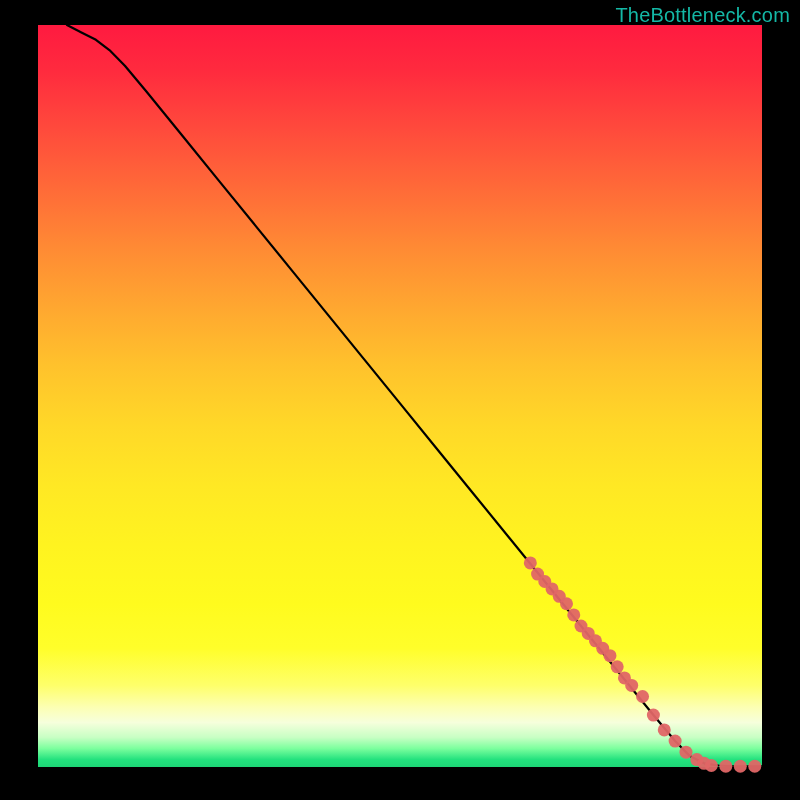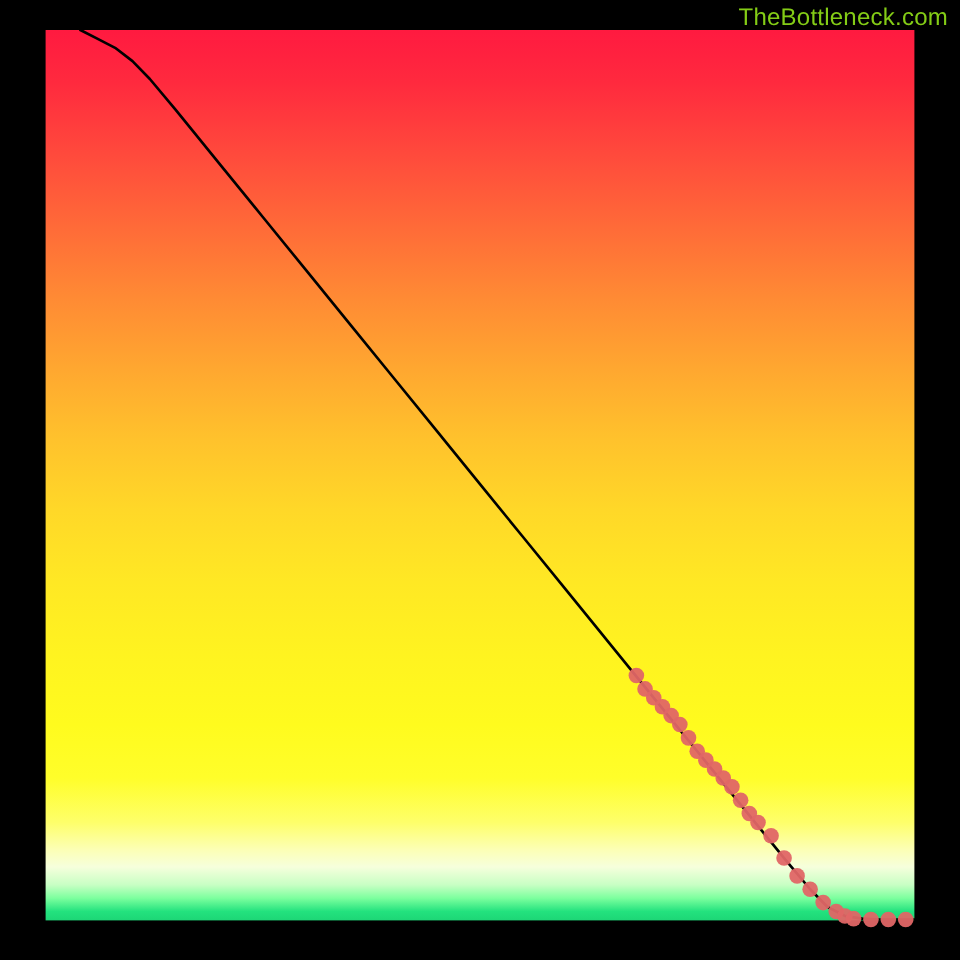--- a/index.html
+++ b/index.html
@@ -44,21 +44,21 @@
       #c8ffc4 96%,
       #7cff9e 97.5%,
       #23e27e 99%,
       #1dd676 100%
     );
   }
   .attribution {
     position: absolute;
     top: 4px;
     right: 10px;
-    color: #84cc16;
+    color: #14b8a6;
     font-size: 20px;
     letter-spacing: 0.2px;
     user-select: none;
   }
   svg.curve {
     position: absolute;
     left: 0;
     top: 0;
     width: 724px;
     height: 742px;

